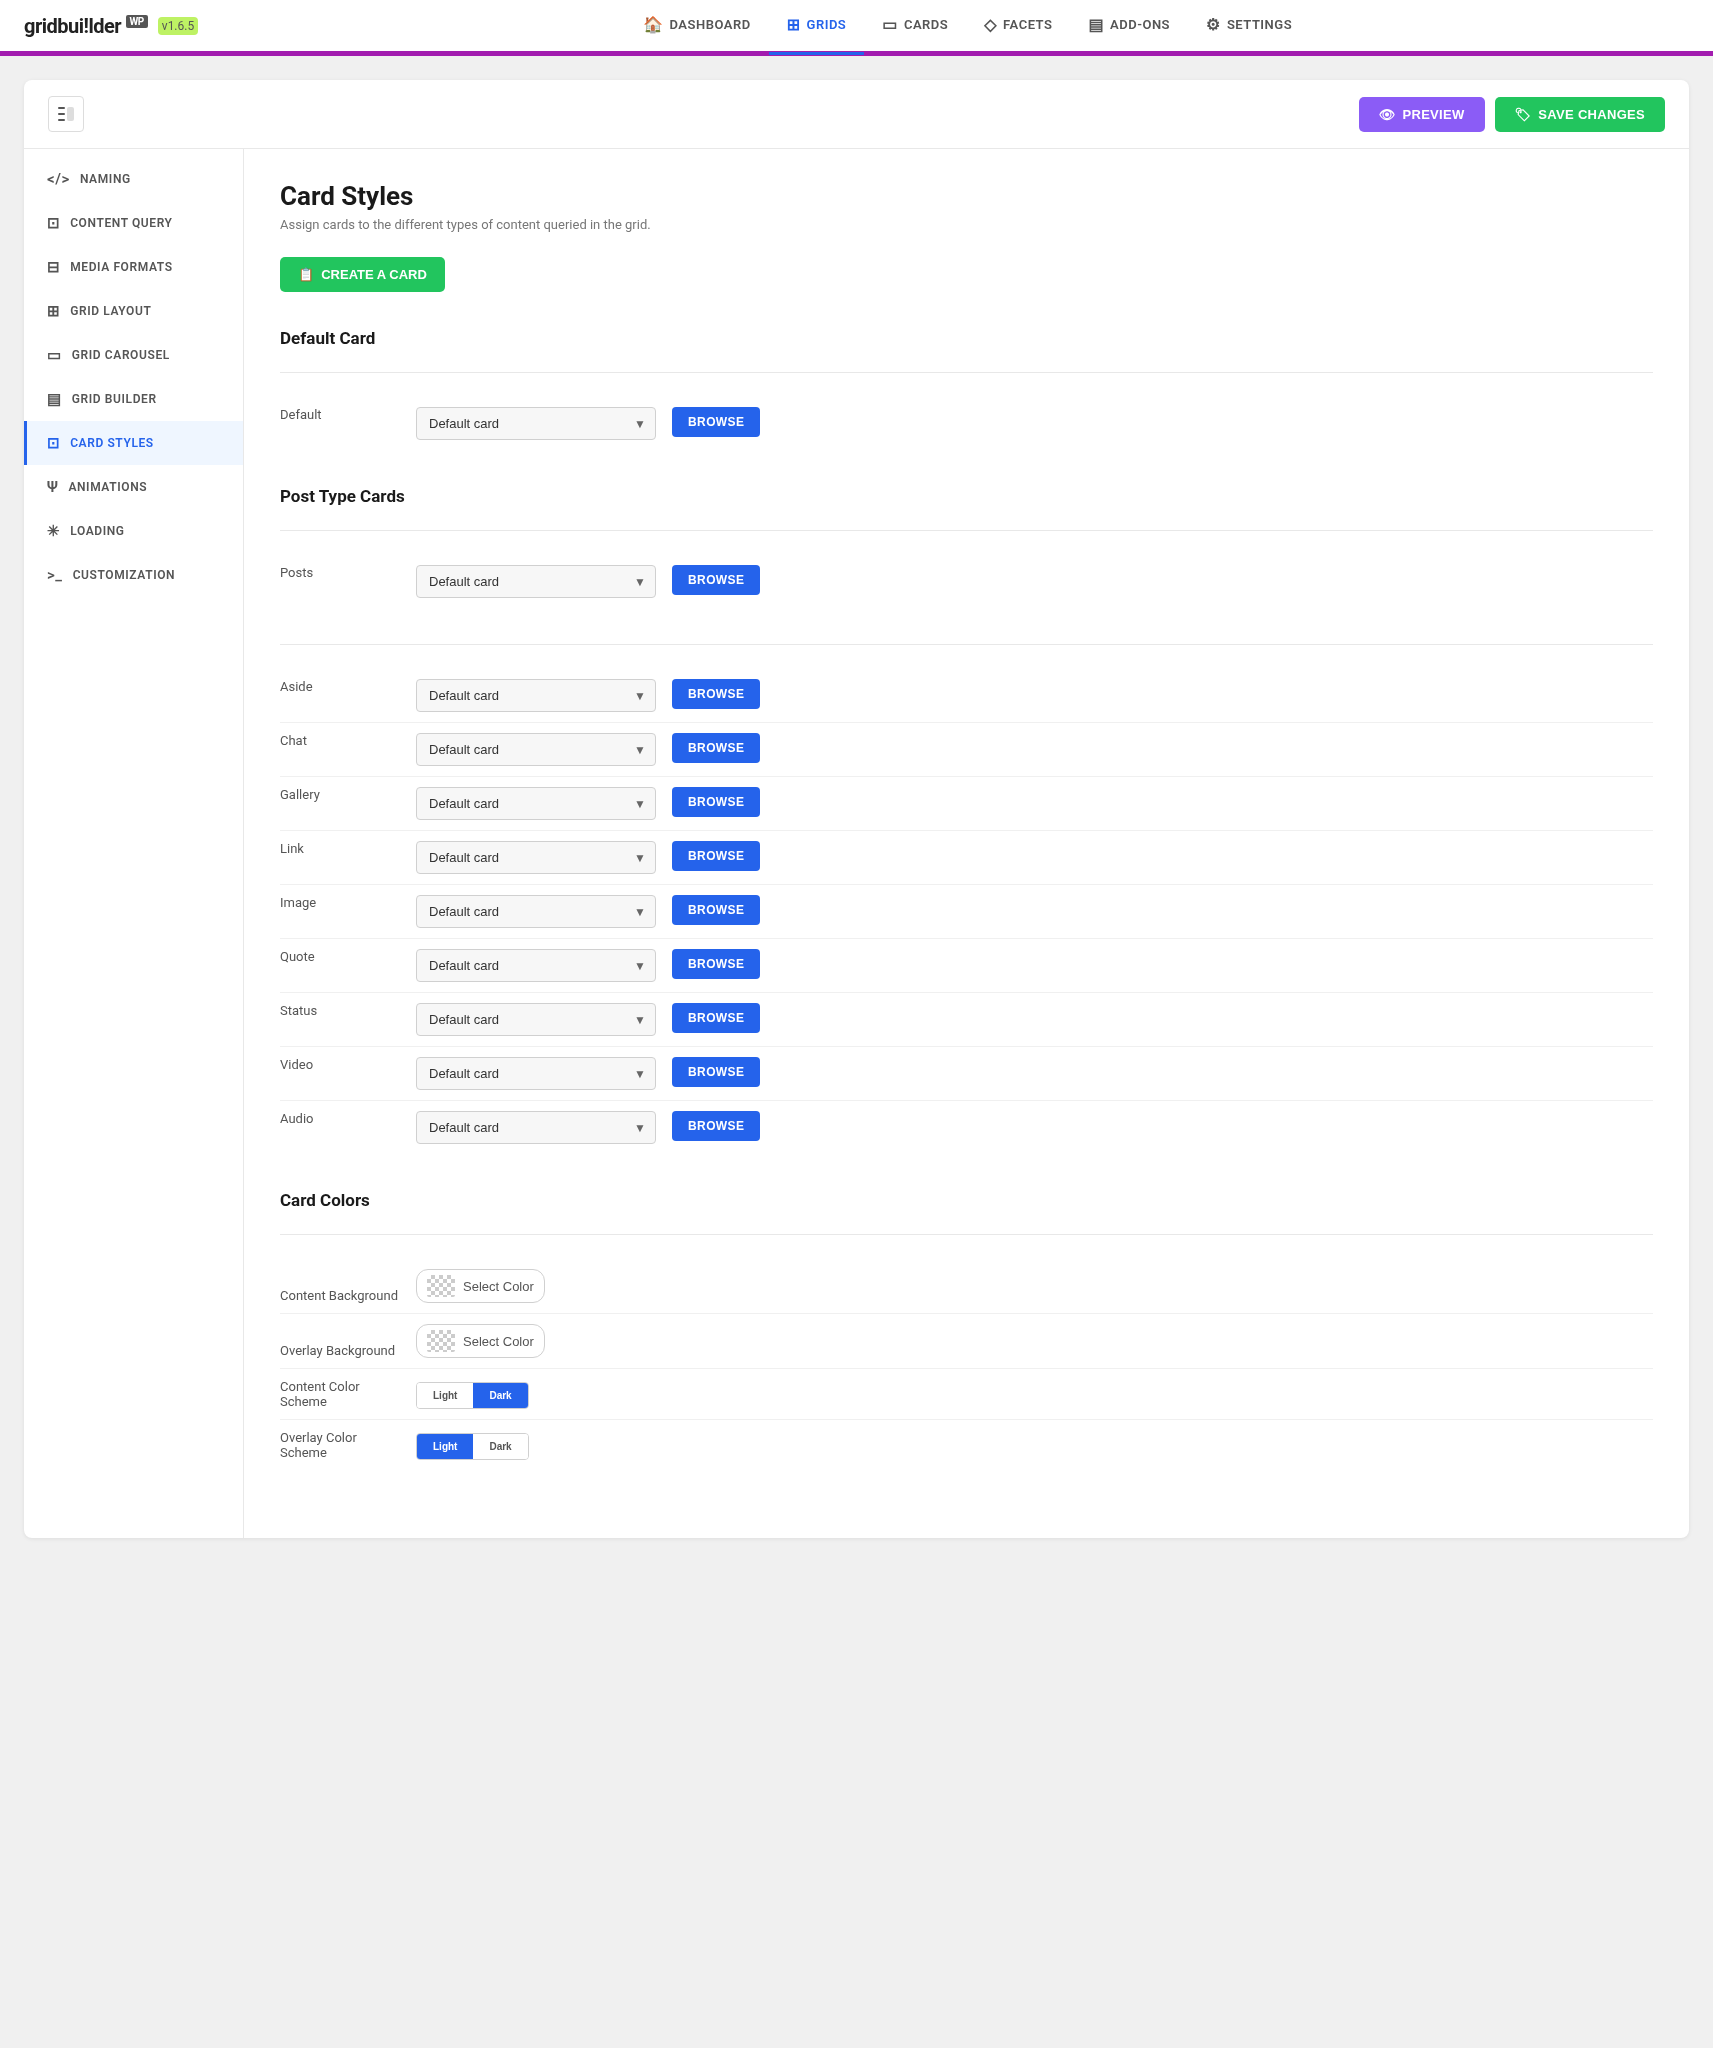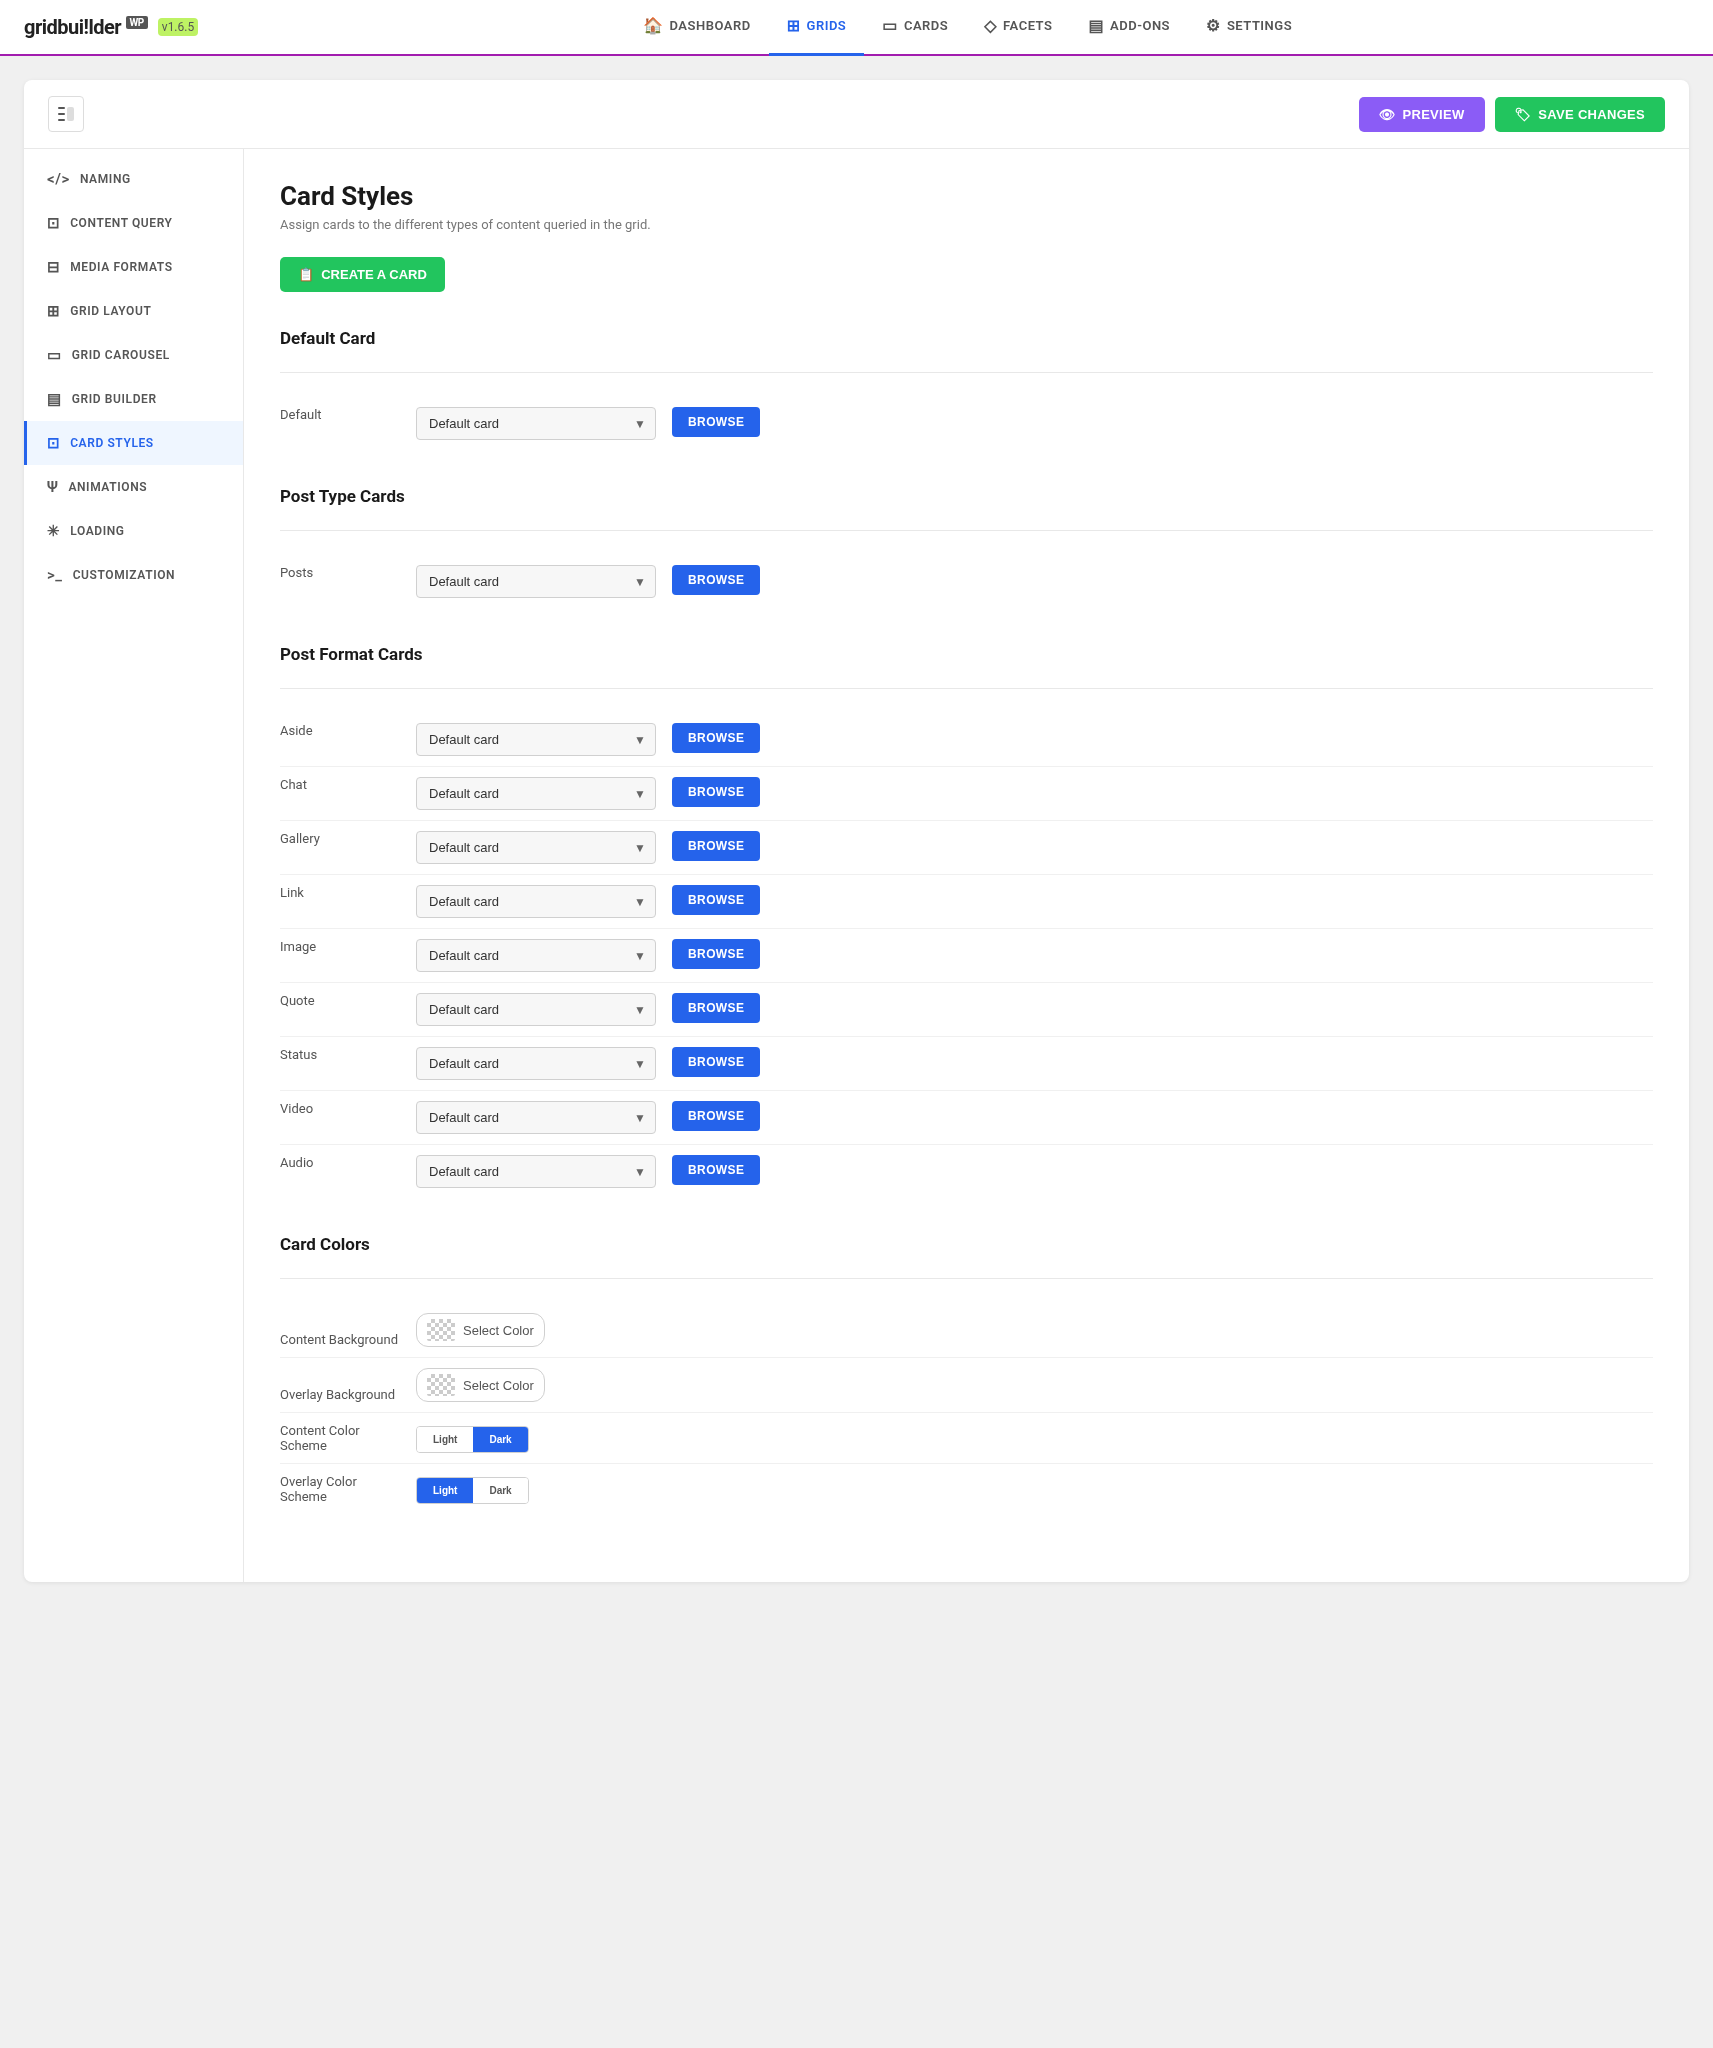--- a/index.html
+++ b/index.html
@@ -6,21 +6,21 @@
     body {
       font-family: -apple-system, BlinkMacSystemFont, 'Segoe UI', Roboto, sans-serif;
       background: #f0f0f0;
       font-size: 14px;
       color: #333;
     }
 
     
     .topnav {
       background: #fff;
-      border-bottom: 2px solid #a21caf;
+      border-bottom: 5px solid #a21caf;
       display: flex;
       align-items: center;
       padding: 0 24px;
       height: 56px;
       gap: 32px;
     }
     .logo-area {
       display: flex;
       align-items: center;
       gap: 10px;
@@ -482,21 +482,20 @@
                 <option>Default card</option>
               </select>
               <span class="select-chevron">▼</span>
             </div>
             <button class="btn-browse">BROWSE</button>
           </div>
         </div>
 
         
         <div class="section-block">
-          <h2 class="section-title">Post Format Cards</h2>
           <div class="section-divider"></div>
 
           <div class="card-row">
             <span class="row-label">Aside</span>
             <div class="select-wrapper">
               <select class="card-select"><option>Default card</option></select>
               <span class="select-chevron">▼</span>
             </div>
             <button class="btn-browse">BROWSE</button>
           </div>

